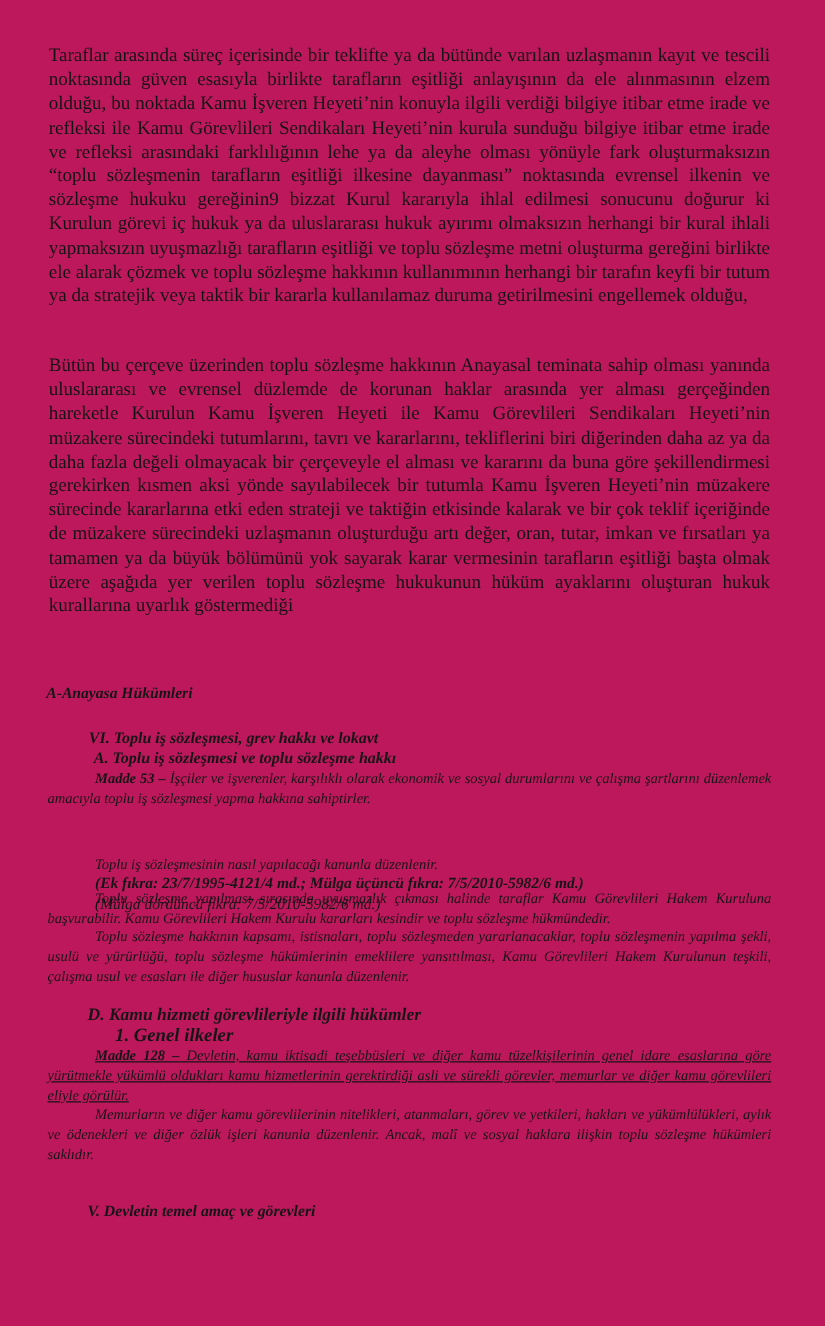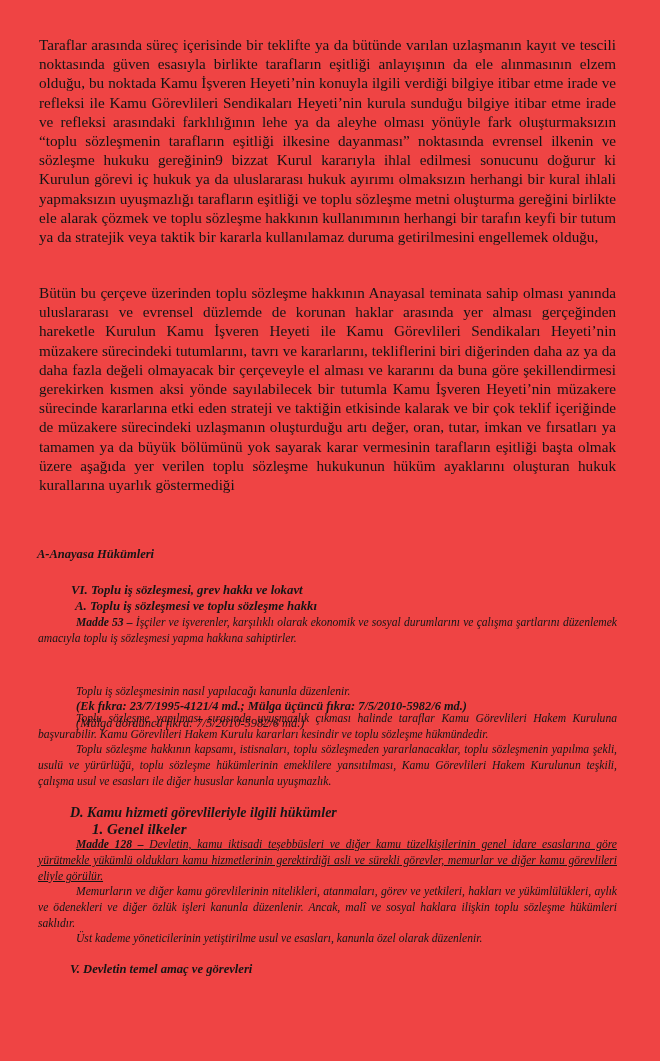--- a/index.html
+++ b/index.html
@@ -11,21 +11,21 @@
       width: 660px;
       height: 1061px;
       position: relative;
       overflow: hidden;
       color: #111111;
     }
     .page {
       position: absolute;
       left: 0; top: 0;
       width: 660px; height: 1061px;
-      background: #ef4444;
+      background: #be185d;
     }
     .body-text {
       position: absolute;
       left: 39px;
       width: 577px;
       font-family: "Liberation Serif", serif;
       font-size: 15.2px;
       line-height: 19.2px;
       text-align: justify;
       color: #141414;
@@ -97,27 +97,26 @@
   <div class="it heading-c">A. Toplu iş sözleşmesi ve toplu sözleşme hakkı</div>
 
   <p class="it para-it m53"><b>Madde 53 –</b><span> İşçiler ve işverenler, karşılıklı olarak ekonomik ve sosyal durumlarını ve çalışma şartlarını düzenlemek amacıyla toplu iş sözleşmesi yapma hakkına sahiptirler.</span></p>
 
   <div class="it ind-line l1">Toplu iş sözleşmesinin nasıl yapılacağı kanunla düzenlenir.</div>
   <div class="it ind-line l2">(Ek fıkra: 23/7/1995-4121/4 md.; Mülga üçüncü fıkra: 7/5/2010-5982/6 md.)</div>
   <div class="it ind-line l3">(Mülga dördüncü fıkra: 7/5/2010-5982/6 md.)</div>
 
   <p class="it para-it p-uyus">Toplu sözleşme yapılması sırasında uyuşmazlık çıkması halinde taraflar Kamu Görevlileri Hakem Kuruluna başvurabilir. Kamu Görevlileri Hakem Kurulu kararları kesindir ve toplu sözleşme hükmündedir.</p>
 
-  <p class="it para-it p-kap">Toplu sözleşme hakkının kapsamı, istisnaları, toplu sözleşmeden yararlanacaklar, toplu sözleşmenin yapılma şekli, usulü ve yürürlüğü, toplu sözleşme hükümlerinin emeklilere yansıtılması, Kamu Görevlileri Hakem Kurulunun teşkili, çalışma usul ve esasları ile diğer hususlar kanunla uyuşmazlık.</p>
+  <p class="it para-it p-kap">Toplu sözleşme hakkının kapsamı, istisnaları, toplu sözleşmeden yararlanacaklar, toplu sözleşmenin yapılma şekli, usulü ve yürürlüğü, toplu sözleşme hükümlerinin emeklilere yansıtılması, Kamu Görevlileri Hakem Kurulunun teşkili, çalışma usul ve esasları ile diğer hususlar kanunla düzenlenir.</p>
 
   <div class="it heading-d">D.  Kamu hizmeti görevlileriyle ilgili hükümler</div>
 
   <div class="it heading-e">1.  Genel ilkeler</div>
 
   <p class="it para-it m128"><b>Madde 128 –</b><span>  Devletin, kamu iktisadi teşebbüsleri ve diğer kamu tüzelkişilerinin genel idare esaslarına göre yürütmekle yükümlü oldukları kamu hizmetlerinin gerektirdiği asli ve sürekli görevler, memurlar ve diğer kamu görevlileri eliyle görülür.</span></p>
 
   <p class="it para-it p-mem">Memurların ve diğer kamu görevlilerinin nitelikleri, atanmaları, görev ve yetkileri, hakları ve yükümlülükleri, aylık ve ödenekleri ve diğer özlük işleri kanunla düzenlenir. Ancak, malî ve sosyal haklara ilişkin toplu sözleşme hükümleri saklıdır.</p>
 
-  <p class="it para-it ust">Üst kademe yöneticilerinin yetiştirilme usul ve esasları, kanunla özel olarak düzenlenir.</p>
 
   <div class="it heading-v">V.  Devletin temel amaç ve görevleri</div>
 
 </div>
 
 </body></html>

